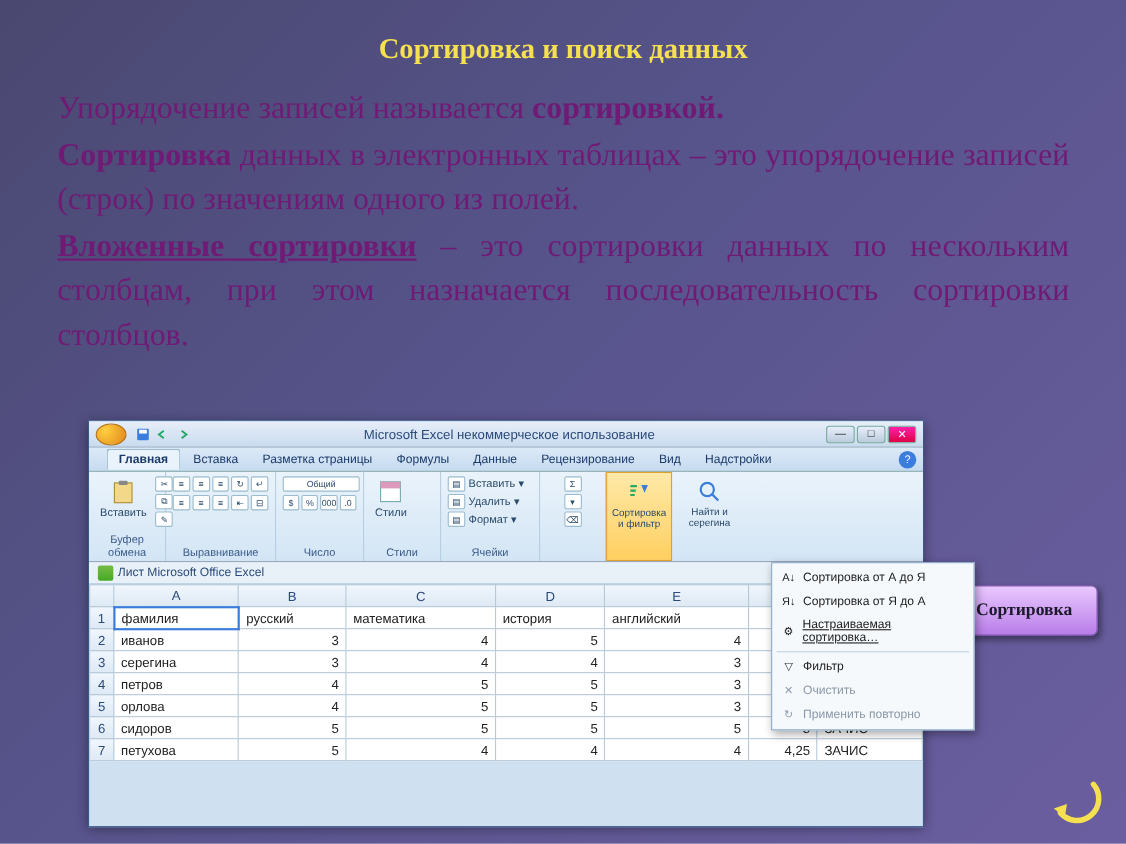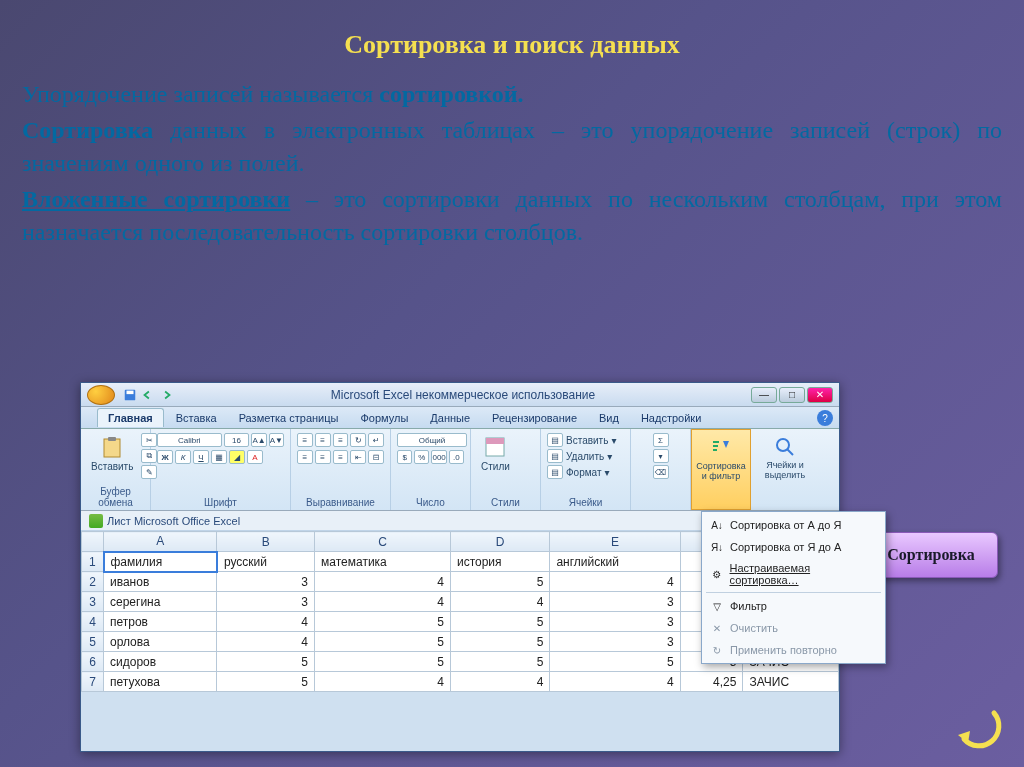--- a/index.html
+++ b/index.html
@@ -11,23 +11,23 @@
     overflow: hidden;
   }
   .slide-title {
     text-align: center;
     color: #f5e050;
     font-weight: bold;
     font-size: 26px;
     padding: 30px 0 18px;
   }
   .body-text {
-    color: #0369a1;
-    font-size: 24px;
-    padding: 0 22px;
+    color: #701a75;
+    font-size: 29px;
+    padding: 0 52px;
     line-height: 1.4;
   }
   .body-text p { margin-bottom: 2px; }
   .just { text-align: justify; }
   .b { font-weight: bold; }
   .u { text-decoration: underline; }
 
   .excel-window {
     position: absolute;
     left: 80px; top: 382px;
@@ -243,45 +243,20 @@
         </div>
         <div class="col">
           <span class="mini-ico">✂</span>
           <span class="mini-ico">⧉</span>
           <span class="mini-ico">✎</span>
         </div>
       </div>
       <div class="group-label">Буфер обмена</div>
     </div>
 
-    <div class="group" style="width:140px">
-      <div class="col" style="gap:3px">
-        <div class="mini-row">
-          <span class="mini-ico" style="width:70px">Calibri</span>
-          <span class="mini-ico" style="width:28px">16</span>
-          <span class="mini-ico">A▲</span>
-          <span class="mini-ico">A▼</span>
-        </div>
-        <div class="mini-row">
-          <span class="mini-ico">
-              <b>Ж</b>
-            </span>
-          <span class="mini-ico">
-              <i>К</i>
-            </span>
-          <span class="mini-ico">
-              <u>Ч</u>
-            </span>
-          <span class="mini-ico">▦</span>
-          <span class="mini-ico" style="background:#ff6">◢</span>
-          <span class="mini-ico" style="color:#d22">A</span>
-        </div>
-      </div>
-      <div class="group-label">Шрифт</div>
-    </div>
 
     <div class="group" style="width:100px">
       <div class="col" style="gap:3px">
         <div class="mini-row">
           <span class="mini-ico">≡</span>
           <span class="mini-ico">≡</span>
           <span class="mini-ico">≡</span>
           <span class="mini-ico">↻</span>
           <span class="mini-ico">↵</span>
         </div>
@@ -351,21 +326,21 @@
         <span style="font-size:9px; text-align:center; line-height:1.1">Сортировка и фильтр</span>
       </div>
     </div>
 
     <div class="group" style="width:68px; border-right:none">
       <div class="big-btn">
         <div class="ico"><svg viewBox="0 0 24 24">
               <circle cx="10" cy="10" r="6" fill="none" stroke="#3a7ddb" stroke-width="2"></circle>
               <line x1="14" y1="14" x2="20" y2="20" stroke="#3a7ddb" stroke-width="2"></line>
             </svg></div>
-        <span style="font-size:9px; text-align:center; line-height:1.1">Ячейки и выделить</span>
+        <span style="font-size:9px; text-align:center; line-height:1.1">Найти и серегина</span>
       </div>
     </div>
 
     <div class="dropdown">
       <div class="dd-item">
           <span class="dd-ico">A↓</span>
           <span class="lbl">Сортировка от А до Я</span>
         </div>
       <div class="dd-item">
           <span class="dd-ico">Я↓</span>

